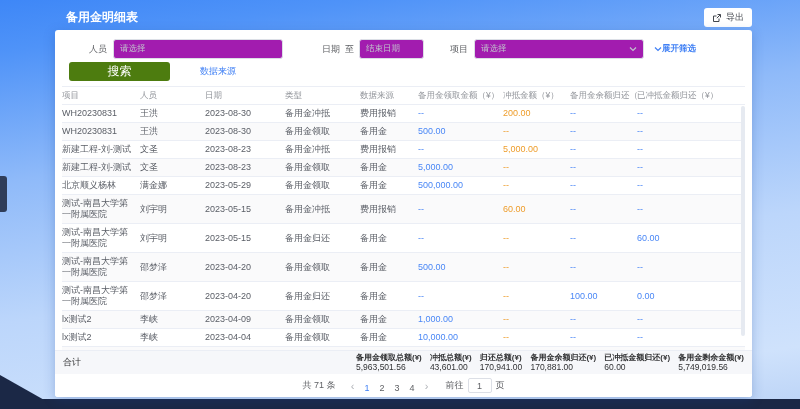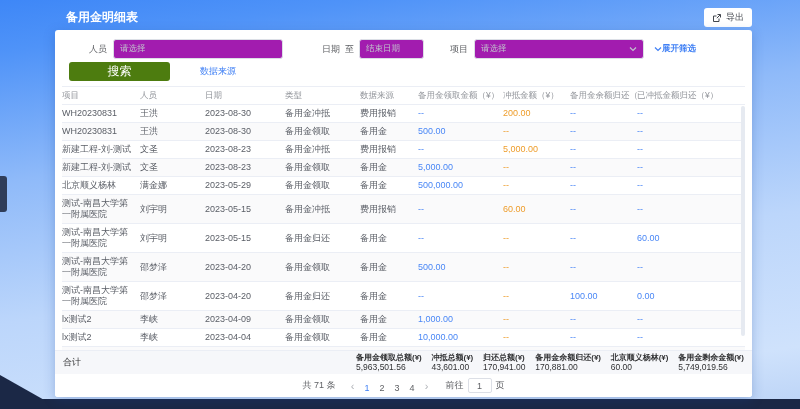--- a/index.html
+++ b/index.html
@@ -313,21 +313,21 @@
         </div>
         <div class="stat">
           <div class="s-lbl">归还总额(¥)</div>
           <div class="s-val">170,941.00</div>
         </div>
         <div class="stat">
           <div class="s-lbl">备用金余额归还(¥)</div>
           <div class="s-val">170,881.00</div>
         </div>
         <div class="stat">
-          <div class="s-lbl">北京顺义杨林(¥)</div>
+          <div class="s-lbl">已冲抵金额归还(¥)</div>
           <div class="s-val">60.00</div>
         </div>
         <div class="stat">
           <div class="s-lbl">备用金剩余金额(¥)</div>
           <div class="s-val">5,749,019.56</div>
         </div>
       </div>
   </div>
 
   <div class="pagination">

